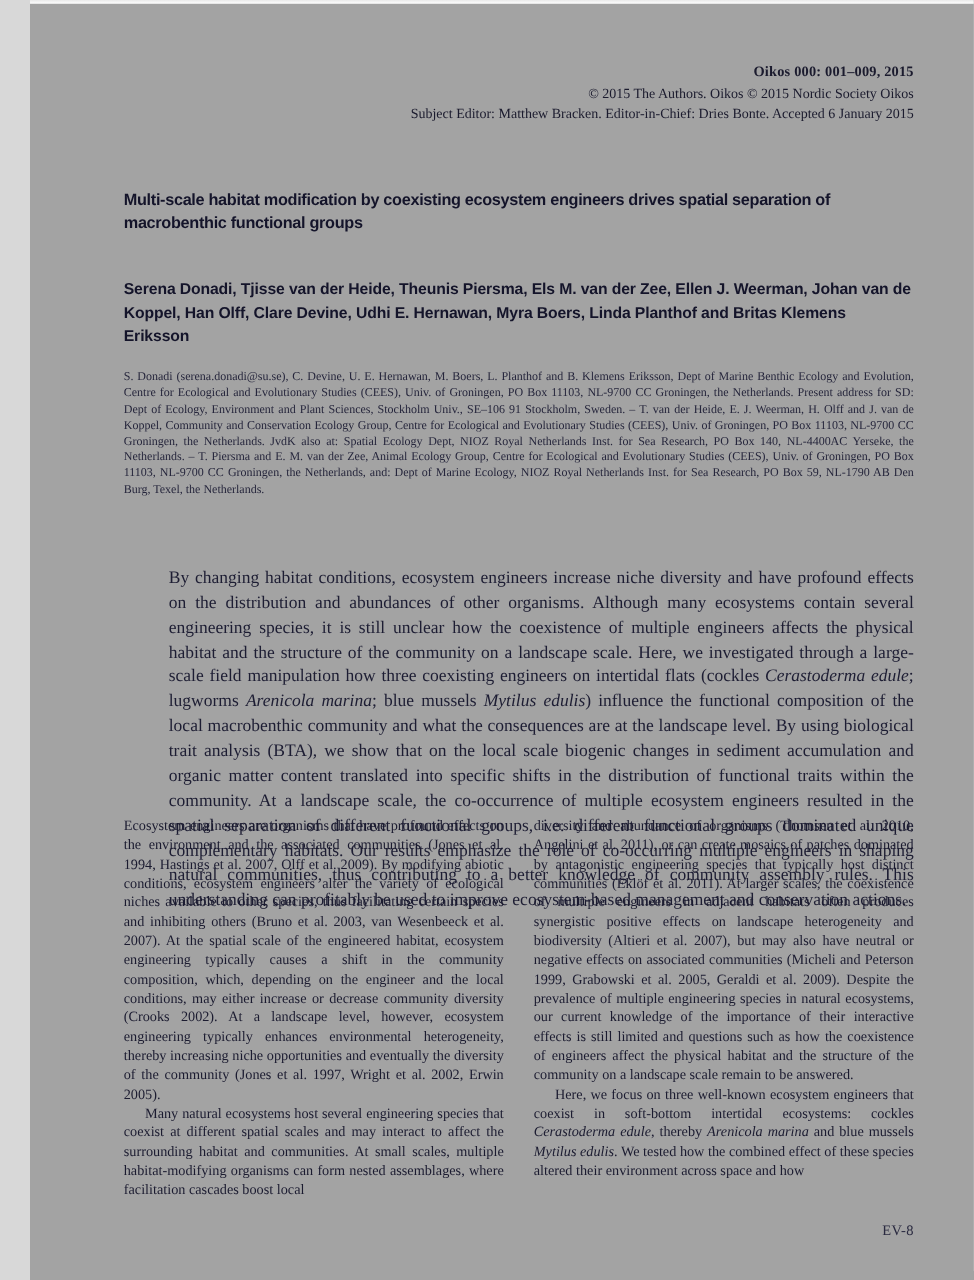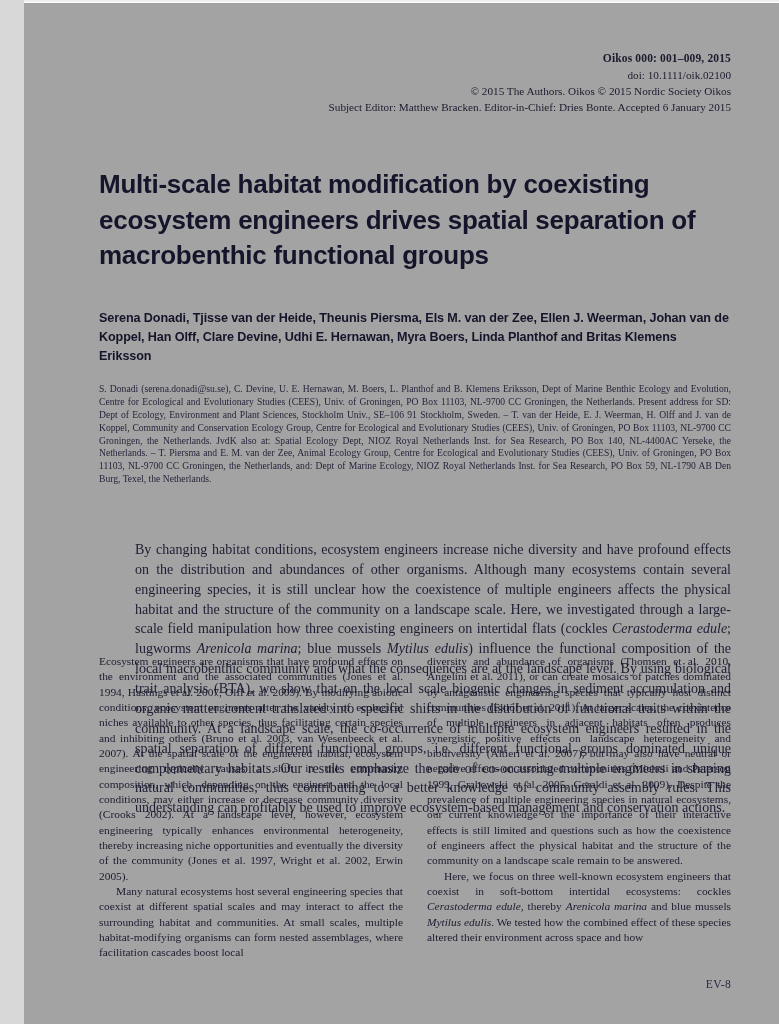--- a/index.html
+++ b/index.html
@@ -57,21 +57,21 @@
   }
   .journal-editors {
     font-size: 11.2px;
   }
 
   
   .title {
     margin-top: 52px;
     font-family: "Liberation Sans", "DejaVu Sans", sans-serif;
     font-weight: bold;
-    font-size: 26px;
+    font-size: 13px;
     line-height: 1.36;
     color: #14142a;
     letter-spacing: -0.25px;
   }
 
   
   .authors {
     margin-top: 36px;
     font-family: Liberation Sans, sans-serif;
     font-weight: bold;
@@ -137,21 +137,20 @@
 </head>
 <body>
 
 <div class="page">
   <div class="page-topline"></div>
 
   <div class="content">
 
     <div class="journal-header">
       <div class="journal-ref">Oikos 000: 001–009, 2015</div>
-      <div class="journal-doi">doi: 10.1111/oik.02100</div>
       <div class="journal-copyright">© 2015 The Authors. Oikos © 2015 Nordic Society Oikos</div>
       <div class="journal-editors">Subject Editor: Matthew Bracken. Editor-in-Chief: Dries Bonte. Accepted 6 January 2015</div>
     </div>
 
     <h1 class="title">Multi-scale habitat modification by coexisting ecosystem engineers drives spatial separation of macrobenthic functional groups</h1>
 
     <div class="authors">Serena Donadi, Tjisse van der Heide, Theunis Piersma, Els M. van der Zee, Ellen J. Weerman, Johan van de Koppel, Han Olff, Clare Devine, Udhi E. Hernawan, Myra Boers, Linda Planthof and Britas Klemens Eriksson</div>
 
     <div class="affiliations">
       <p>S. Donadi (serena.donadi@su.se), C. Devine, U. E. Hernawan, M. Boers, L. Planthof and B. Klemens Eriksson, Dept of Marine Benthic Ecology and Evolution, Centre for Ecological and Evolutionary Studies (CEES), Univ. of Groningen, PO Box 11103, NL-9700 CC Groningen, the Netherlands. Present address for SD: Dept of Ecology, Environment and Plant Sciences, Stockholm Univ., SE–106 91 Stockholm, Sweden. – T. van der Heide, E. J. Weerman, H. Olff and J. van de Koppel, Community and Conservation Ecology Group, Centre for Ecological and Evolutionary Studies (CEES), Univ. of Groningen, PO Box 11103, NL-9700 CC Groningen, the Netherlands. JvdK also at: Spatial Ecology Dept, NIOZ Royal Netherlands Inst. for Sea Research, PO Box 140, NL-4400AC Yerseke, the Netherlands. – T. Piersma and E. M. van der Zee, Animal Ecology Group, Centre for Ecological and Evolutionary Studies (CEES), Univ. of Groningen, PO Box 11103, NL-9700 CC Groningen, the Netherlands, and: Dept of Marine Ecology, NIOZ Royal Netherlands Inst. for Sea Research, PO Box 59, NL-1790 AB Den Burg, Texel, the Netherlands.</p>

